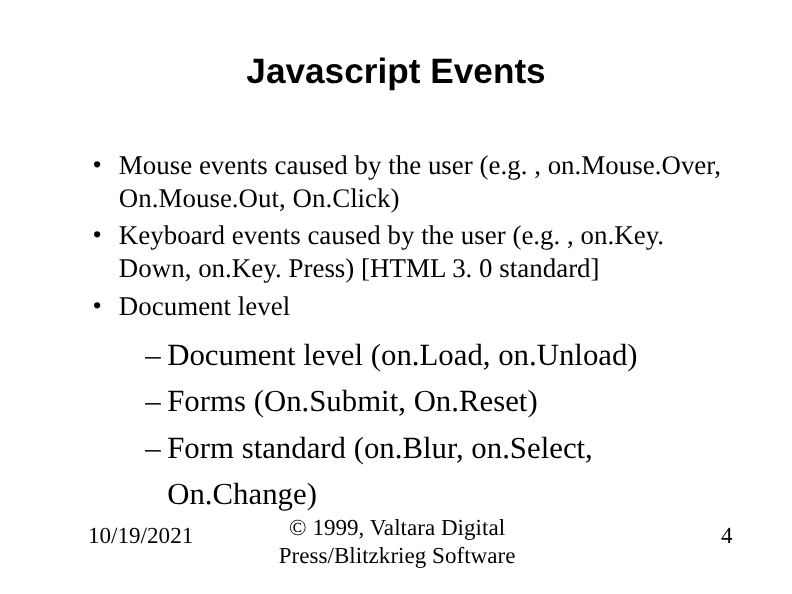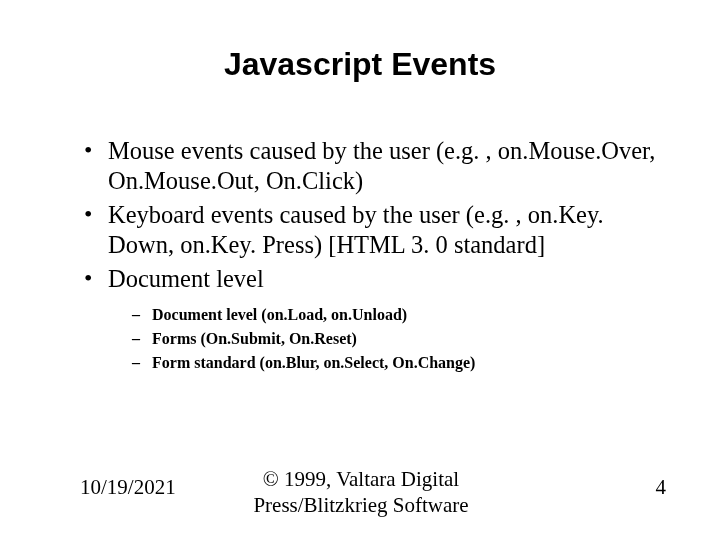--- a/index.html
+++ b/index.html
@@ -51,23 +51,22 @@
     position: absolute;
     left: 4px;
     top: 0;
     font-size: 24px;
     line-height: 1.22;
   }
   ul.level2 {
     list-style: none;
     margin: 10px 0 0 0;
     padding: 0 0 0 24px;
-    font-size: 16px;
+    font-size: 28px;
     line-height: 1.5;
-    font-weight: bold;
   }
   ul.level2 > li {
     position: relative;
     padding-left: 20px;
   }
   ul.level2 > li::before {
     content: "–";
     position: absolute;
     left: 0;
     top: 0;

